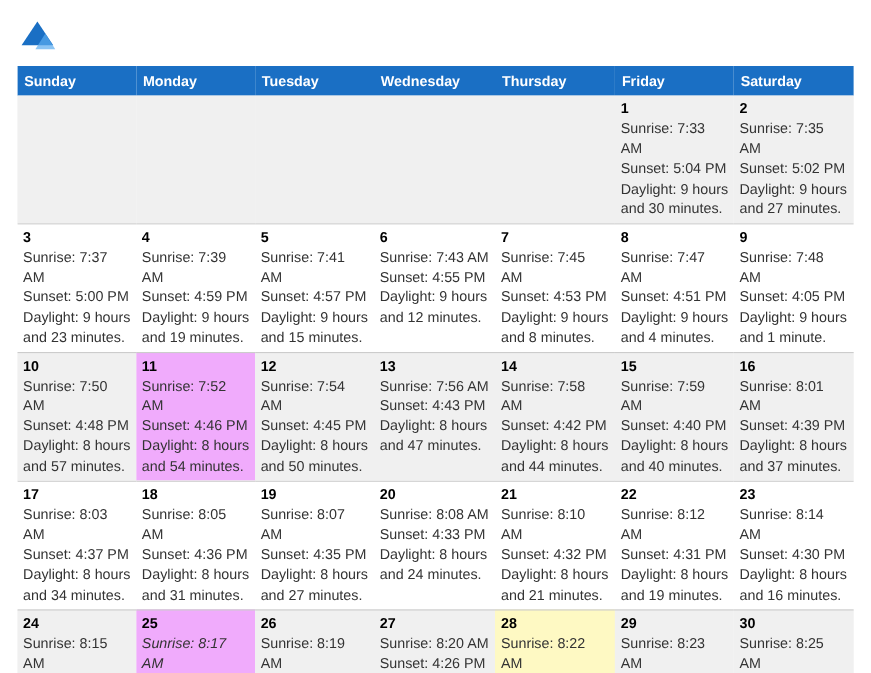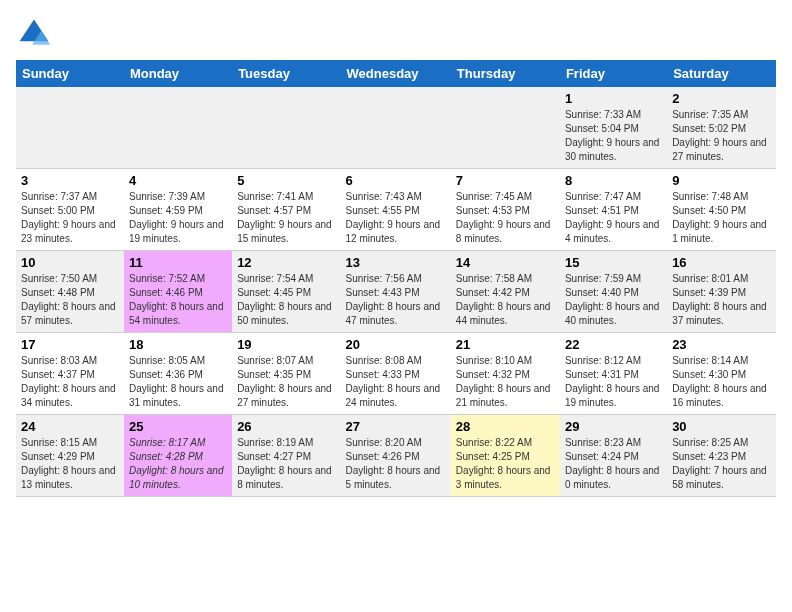--- a/index.html
+++ b/index.html
@@ -71,21 +71,21 @@
       padding: 4px 5px;
       width: 113px;
       min-height: 70px;
     }
     .day-number {
       font-weight: bold;
       font-size: 13px;
       margin-bottom: 2px;
     }
     .day-info {
-      font-size: 10px;
+      font-size: 13px;
       color: #333;
       line-height: 1.4;
     }
   </style>
 </head>
 <body>
 
 <div class="header-area">
   <div class="logo">
     <svg class="logo-icon" viewBox="0 0 40 40">
@@ -168,21 +168,21 @@
         </td>
         <td style="background: rgb(255, 255, 255);">
           <div class="day-number">8</div>
           <div class="day-info" style="white-space: pre-line;">Sunrise: 7:47 AM
 Sunset: 4:51 PM
 Daylight: 9 hours and 4 minutes.</div>
         </td>
         <td style="background: rgb(255, 255, 255);">
           <div class="day-number">9</div>
           <div class="day-info" style="white-space: pre-line;">Sunrise: 7:48 AM
-Sunset: 4:50 PM
+Sunset: 4:05 PM
 Daylight: 9 hours and 1 minute.</div>
         </td>
       </tr>
       <tr style="background: rgb(245, 245, 245); border-radius: 21px;">
         <td style="background: rgb(240, 240, 240);">
           <div class="day-number">10</div>
           <div class="day-info" style="white-space: pre-line;">Sunrise: 7:50 AM
 Sunset: 4:48 PM
 Daylight: 8 hours and 57 minutes.</div>
         </td>

